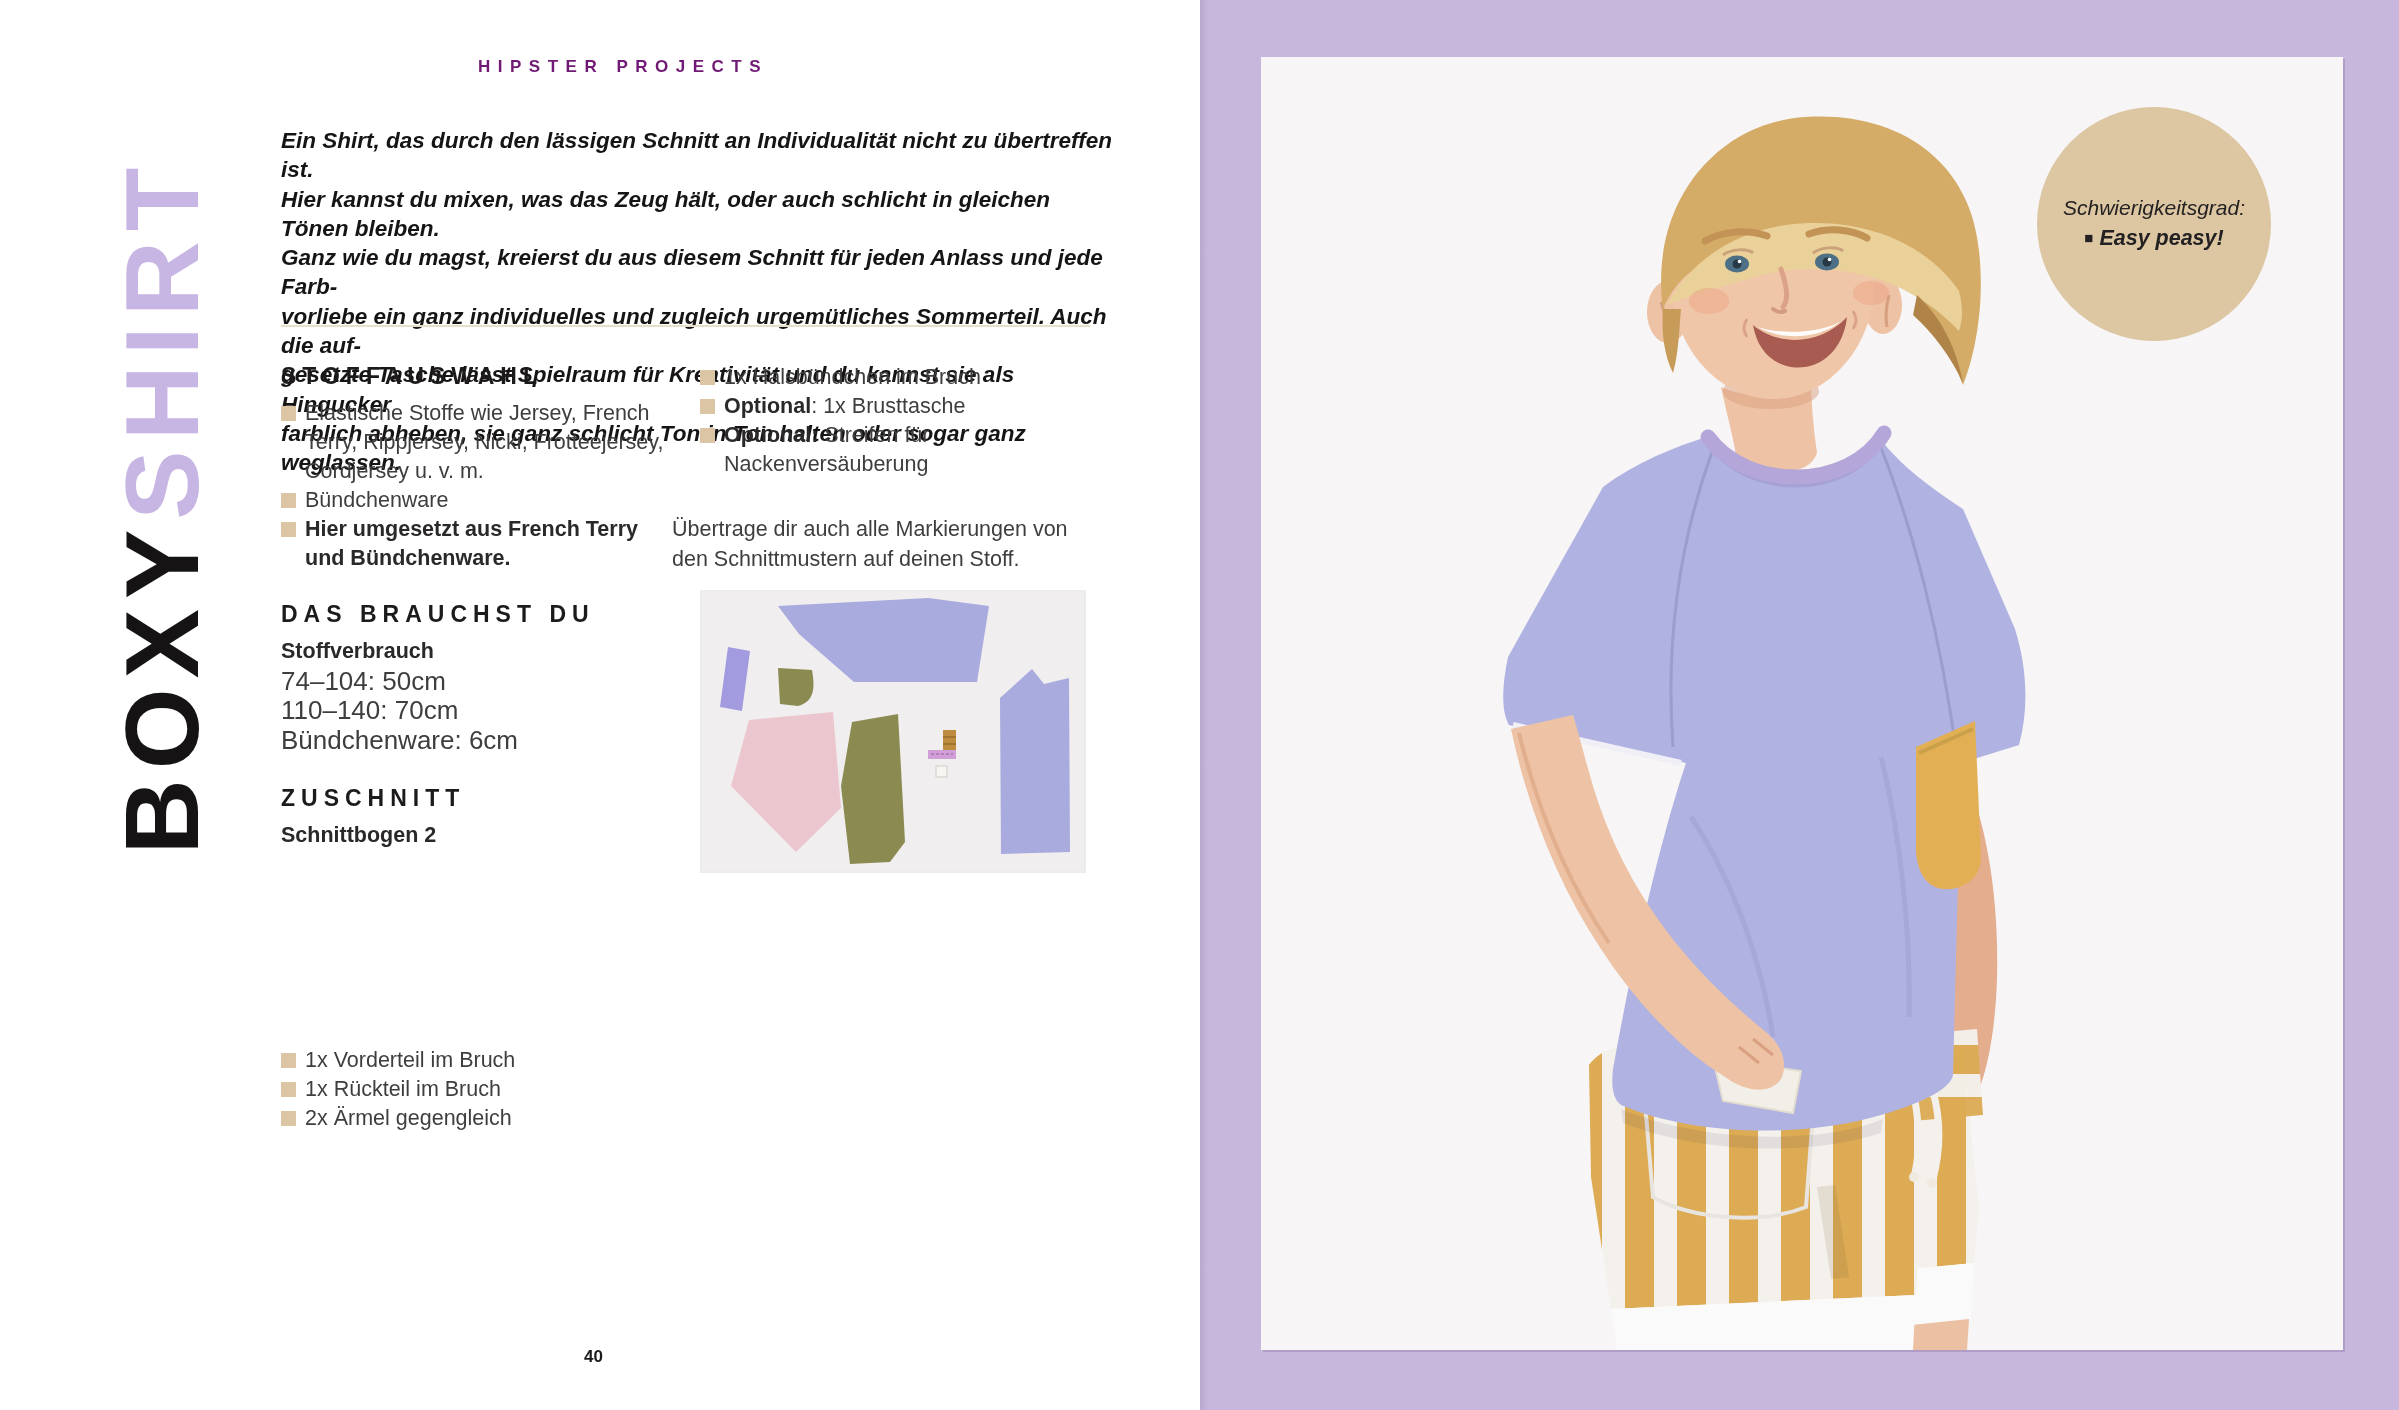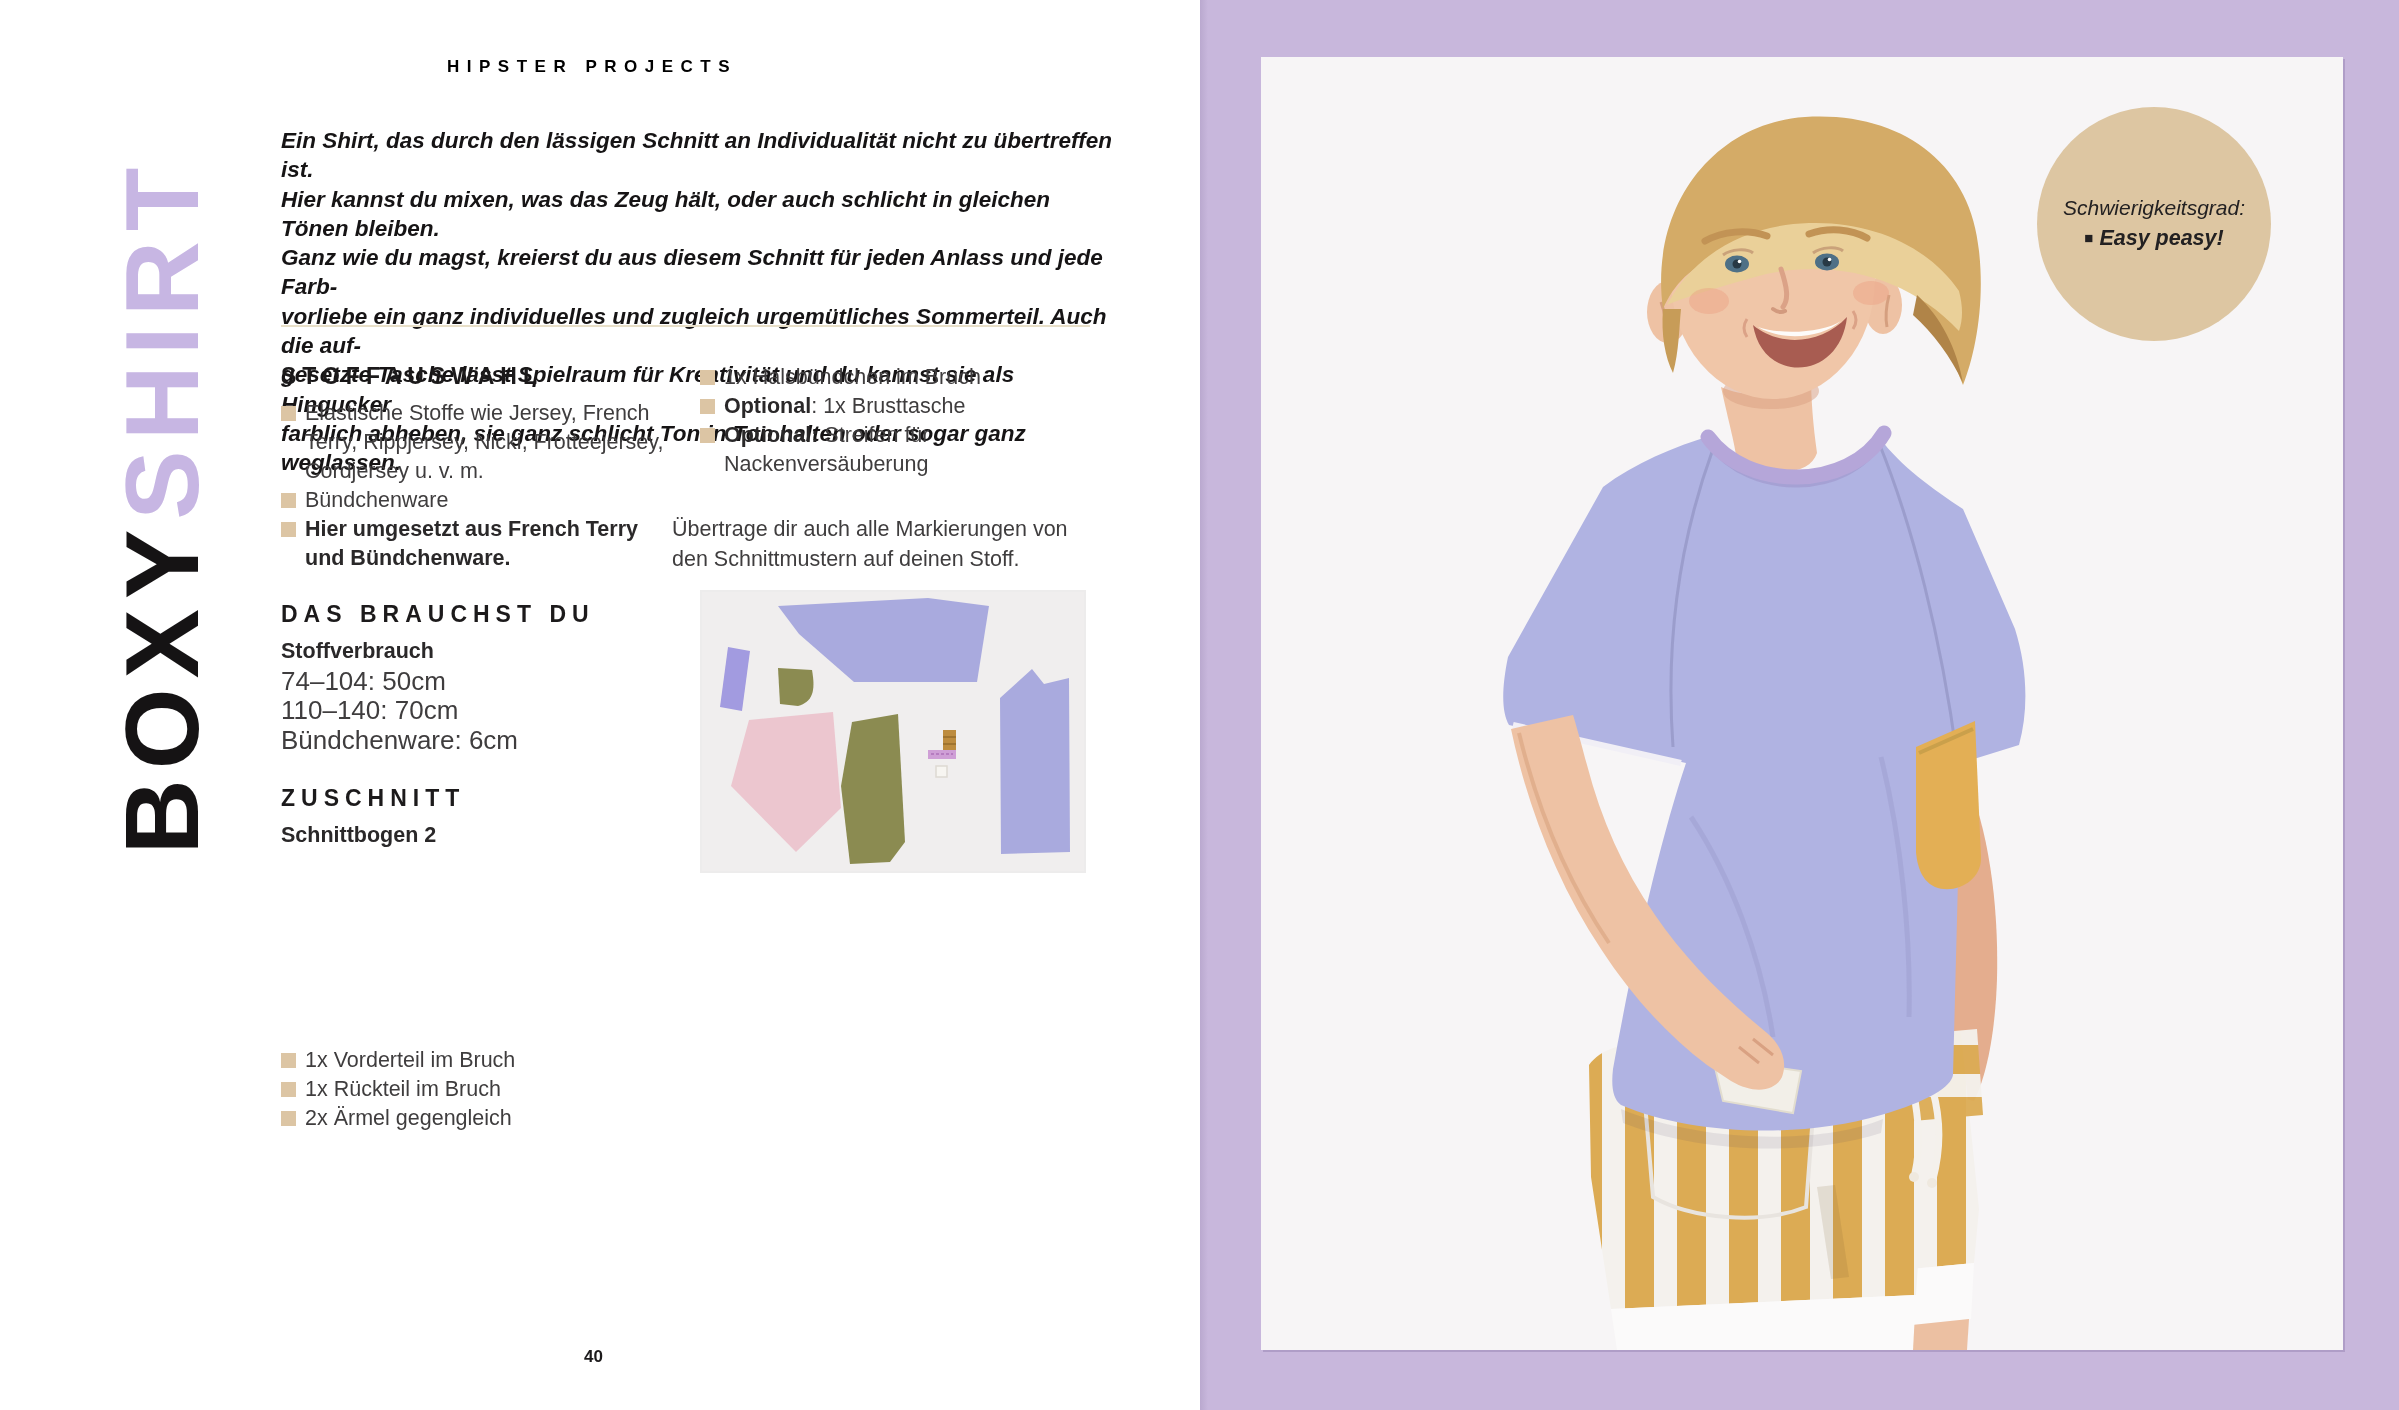--- a/index.html
+++ b/index.html
@@ -12,22 +12,22 @@
   
   .vtitle{
     position:absolute; left:-248px; top:450px; width:820px; height:112px;
     transform:rotate(-90deg); transform-origin:50% 50%;
     text-align:center; white-space:nowrap;
     font-size:104px; font-weight:bold; letter-spacing:10px; line-height:112px;
   }
   .vt-black{color:#151314;}
   .vt-lav{color:#c7b6e3;}
   .kicker{
-    position:absolute; left:447px; top:57px;
-    font-size:17px; font-weight:bold; letter-spacing:7.5px; color:#000000;
+    position:absolute; left:478px; top:57px;
+    font-size:17px; font-weight:bold; letter-spacing:7.5px; color:#701a75;
   }
   .intro{
     position:absolute; left:281px; top:126px; width:840px;
     font-size:22.5px; font-weight:bold; font-style:italic; color:#161415;
   }
   .intro .ln{line-height:29.3px;}
   .divider{
     position:absolute; left:281px; top:325px; width:809px; height:2px;
     background:#e8dfc8;
   }

